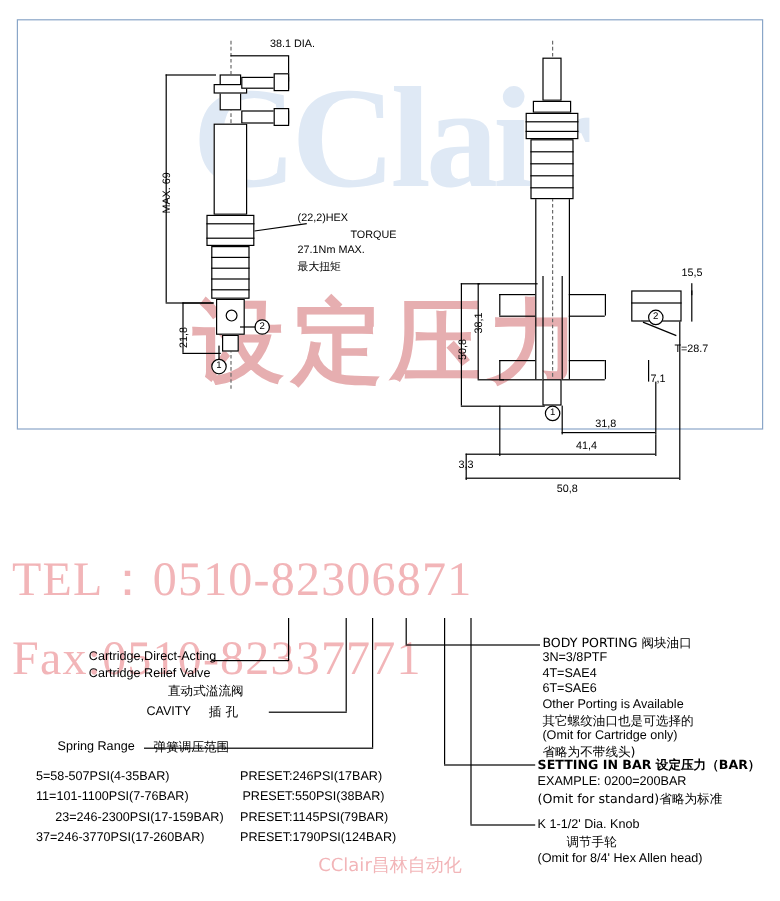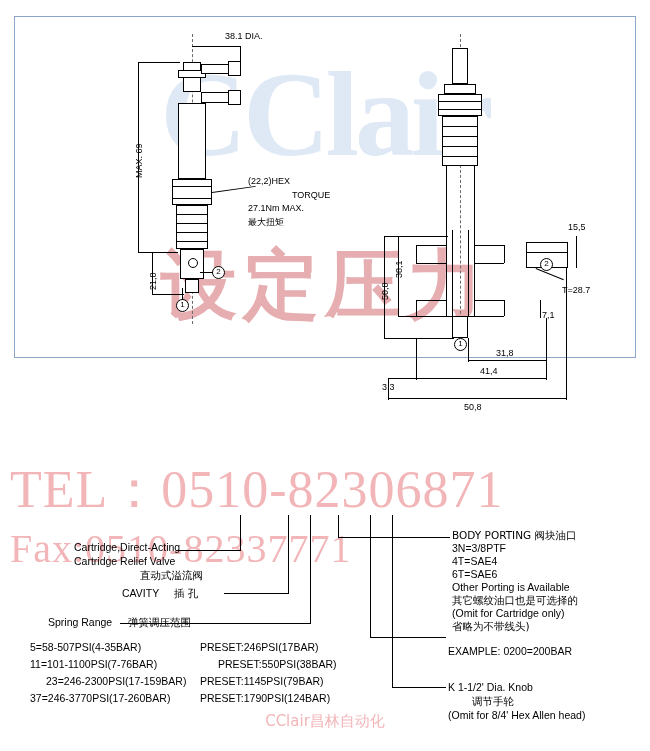--- a/index.html
+++ b/index.html
@@ -32,21 +32,21 @@
     font-size:76px;
     color:#e6aeb0;
     letter-spacing:6px;
     text-align:center;
     user-select:none;
     z-index:0;
   }
   #watermark-tel{
     position:absolute;left:10px;top:455px;width:640px;
     font-family:"Liberation Serif", serif;
-    font-size:52px;
+    font-size:40px;
     color:#f2b5b8;
     letter-spacing:1px;
     user-select:none;
     z-index:0;
   }
   #watermark-fax{
     position:absolute;left:10px;top:525px;width:640px;
     font-family:"Liberation Serif", serif;
     font-size:40px;
     color:#f2b5b8;
@@ -258,33 +258,35 @@
 
   <div class="lbl" style="left:122px;top:92px;">CAVITY</div>
   <div class="lbl lbl-cn" style="left:174px;top:92px;">插 孔</div>
 
   <div class="lbl" style="left:48px;top:121px;">Spring Range</div>
   <div class="lbl lbl-cn" style="left:128px;top:121px;">弹簧调压范围</div>
 
   <div class="lbl" style="left:30px;top:146px;">5=58-507PSI(4-35BAR)</div>
   <div class="lbl" style="left:200px;top:146px;">PRESET:246PSI(17BAR)</div>
   <div class="lbl" style="left:30px;top:163px;">11=101-1100PSI(7-76BAR)</div>
-  <div class="lbl" style="left:200px;top:163px;padding-left:18px;">PRESET:550PSI(38BAR)</div>
+  <div class="lbl" style="left:184px;top:163px;padding-left:18px;">PRESET:550PSI(38BAR)</div>
   <div class="lbl" style="left:46px;top:180px;">23=246-2300PSI(17-159BAR)</div>
   <div class="lbl" style="left:200px;top:180px;">PRESET:1145PSI(79BAR)</div>
   <div class="lbl" style="left:30px;top:197px;">37=246-3770PSI(17-260BAR)</div>
   <div class="lbl" style="left:200px;top:197px;">PRESET:1790PSI(124BAR)</div>
 
   <div class="lbl lbl-cn" style="left:452px;top:34px;font-weight:normal;">BODY PORTING 阀块油口</div>
   <div class="lbl" style="left:452px;top:47px;">3N=3/8PTF</div>
   <div class="lbl" style="left:452px;top:60px;">4T=SAE4</div>
   <div class="lbl" style="left:452px;top:73px;">6T=SAE6</div>
   <div class="lbl" style="left:452px;top:86px;">Other Porting is Available</div>
   <div class="lbl lbl-cn" style="left:452px;top:99px;">其它螺纹油口也是可选择的</div>
   <div class="lbl" style="left:452px;top:112px;">(Omit for Cartridge only)</div>
   <div class="lbl lbl-cn" style="left:452px;top:125px;">省略为不带线头)</div>
 
+  <div class="lbl lbl-cn" style="left:448px;top:136px;font-weight:bold;">SETTING IN BAR  设定压力（BAR）</div>
   <div class="lbl" style="left:448px;top:150px;">EXAMPLE: 0200=200BAR</div>
+  <div class="lbl lbl-cn" style="left:448px;top:164px;">(Omit for standard)省略为标准</div>
 
   <div class="lbl" style="left:448px;top:186px;">K   1-1/2' Dia.  Knob</div>
   <div class="lbl lbl-cn" style="left:472px;top:200px;">调节手轮</div>
   <div class="lbl" style="left:448px;top:214px;">(Omit for 8/4' Hex Allen head)</div>
 </div>
 
 </body></html>

